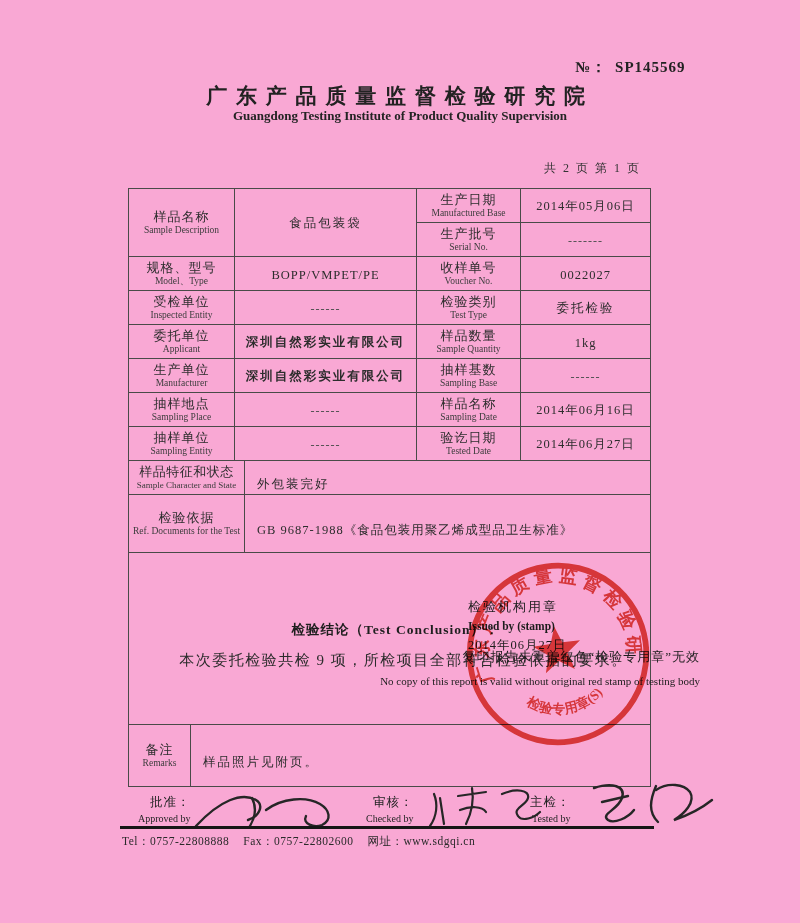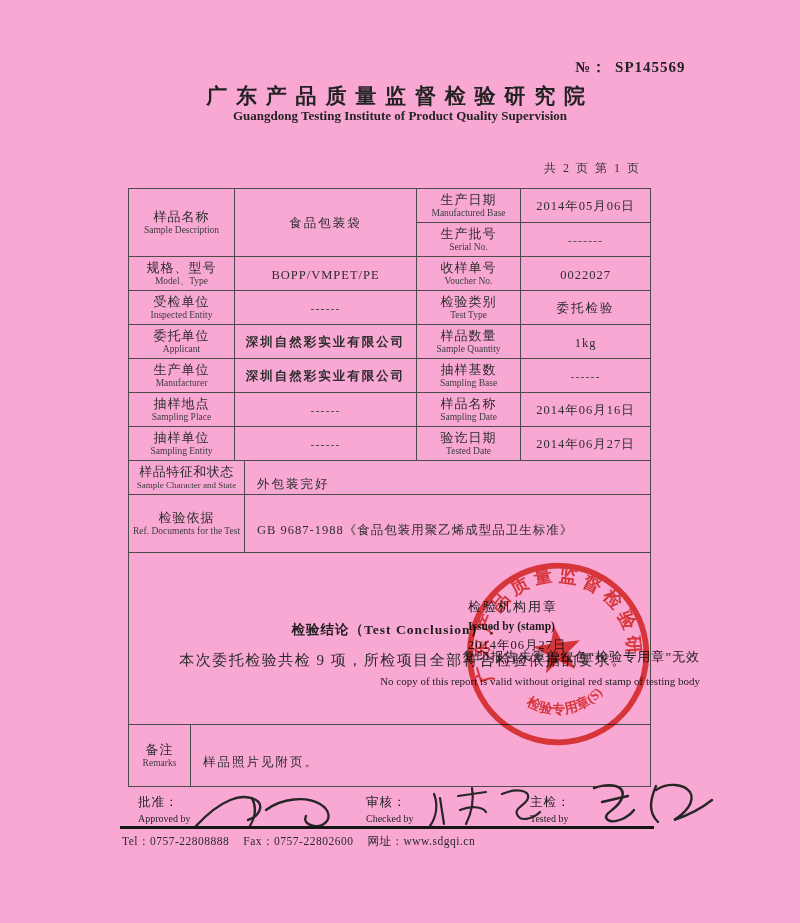--- a/index.html
+++ b/index.html
@@ -43,21 +43,21 @@
   .issued-cn{font-size:13px;letter-spacing:2px;}
   .issued-en{font-size:11.5px;font-weight:bold;margin-top:4px;}
   .issued-date{font-size:12.5px;margin-top:5px;letter-spacing:1px;}
   .notice{position:absolute;left:360px;top:648px;width:340px;text-align:right;color:#1d1d1d;}
   .notice-cn{font-size:13px;letter-spacing:1px;}
   .notice-en{font-size:11px;margin-top:9px;letter-spacing:0;}
   .stamp{position:absolute;left:462px;top:558px;width:192px;height:192px;
     opacity:0.88;mix-blend-mode:multiply;transform:rotate(-8deg);}
   
   .sign-row{position:absolute;top:792px;left:128px;width:560px;height:50px;}
-  .sig-label{position:absolute;text-align:left;color:#242424;}
+  .sig-label{position:absolute;text-align:right;color:#242424;}
   .sig-label .sl-cn{font-size:12.5px;letter-spacing:1px;}
   .sig-label .sl-en{font-size:10px;margin-top:2px;}
   .sig-svg{position:absolute;}
   
   .footer-rule{position:absolute;top:826px;left:120px;width:534px;height:2.5px;background:#161616;}
   .footer{position:absolute;top:834px;left:122px;width:600px;display:flex;gap:14px;
     font-size:11.5px;color:#2a2a2a;white-space:nowrap;letter-spacing:0.5px;}
 </style>
 </head>
 <body>

